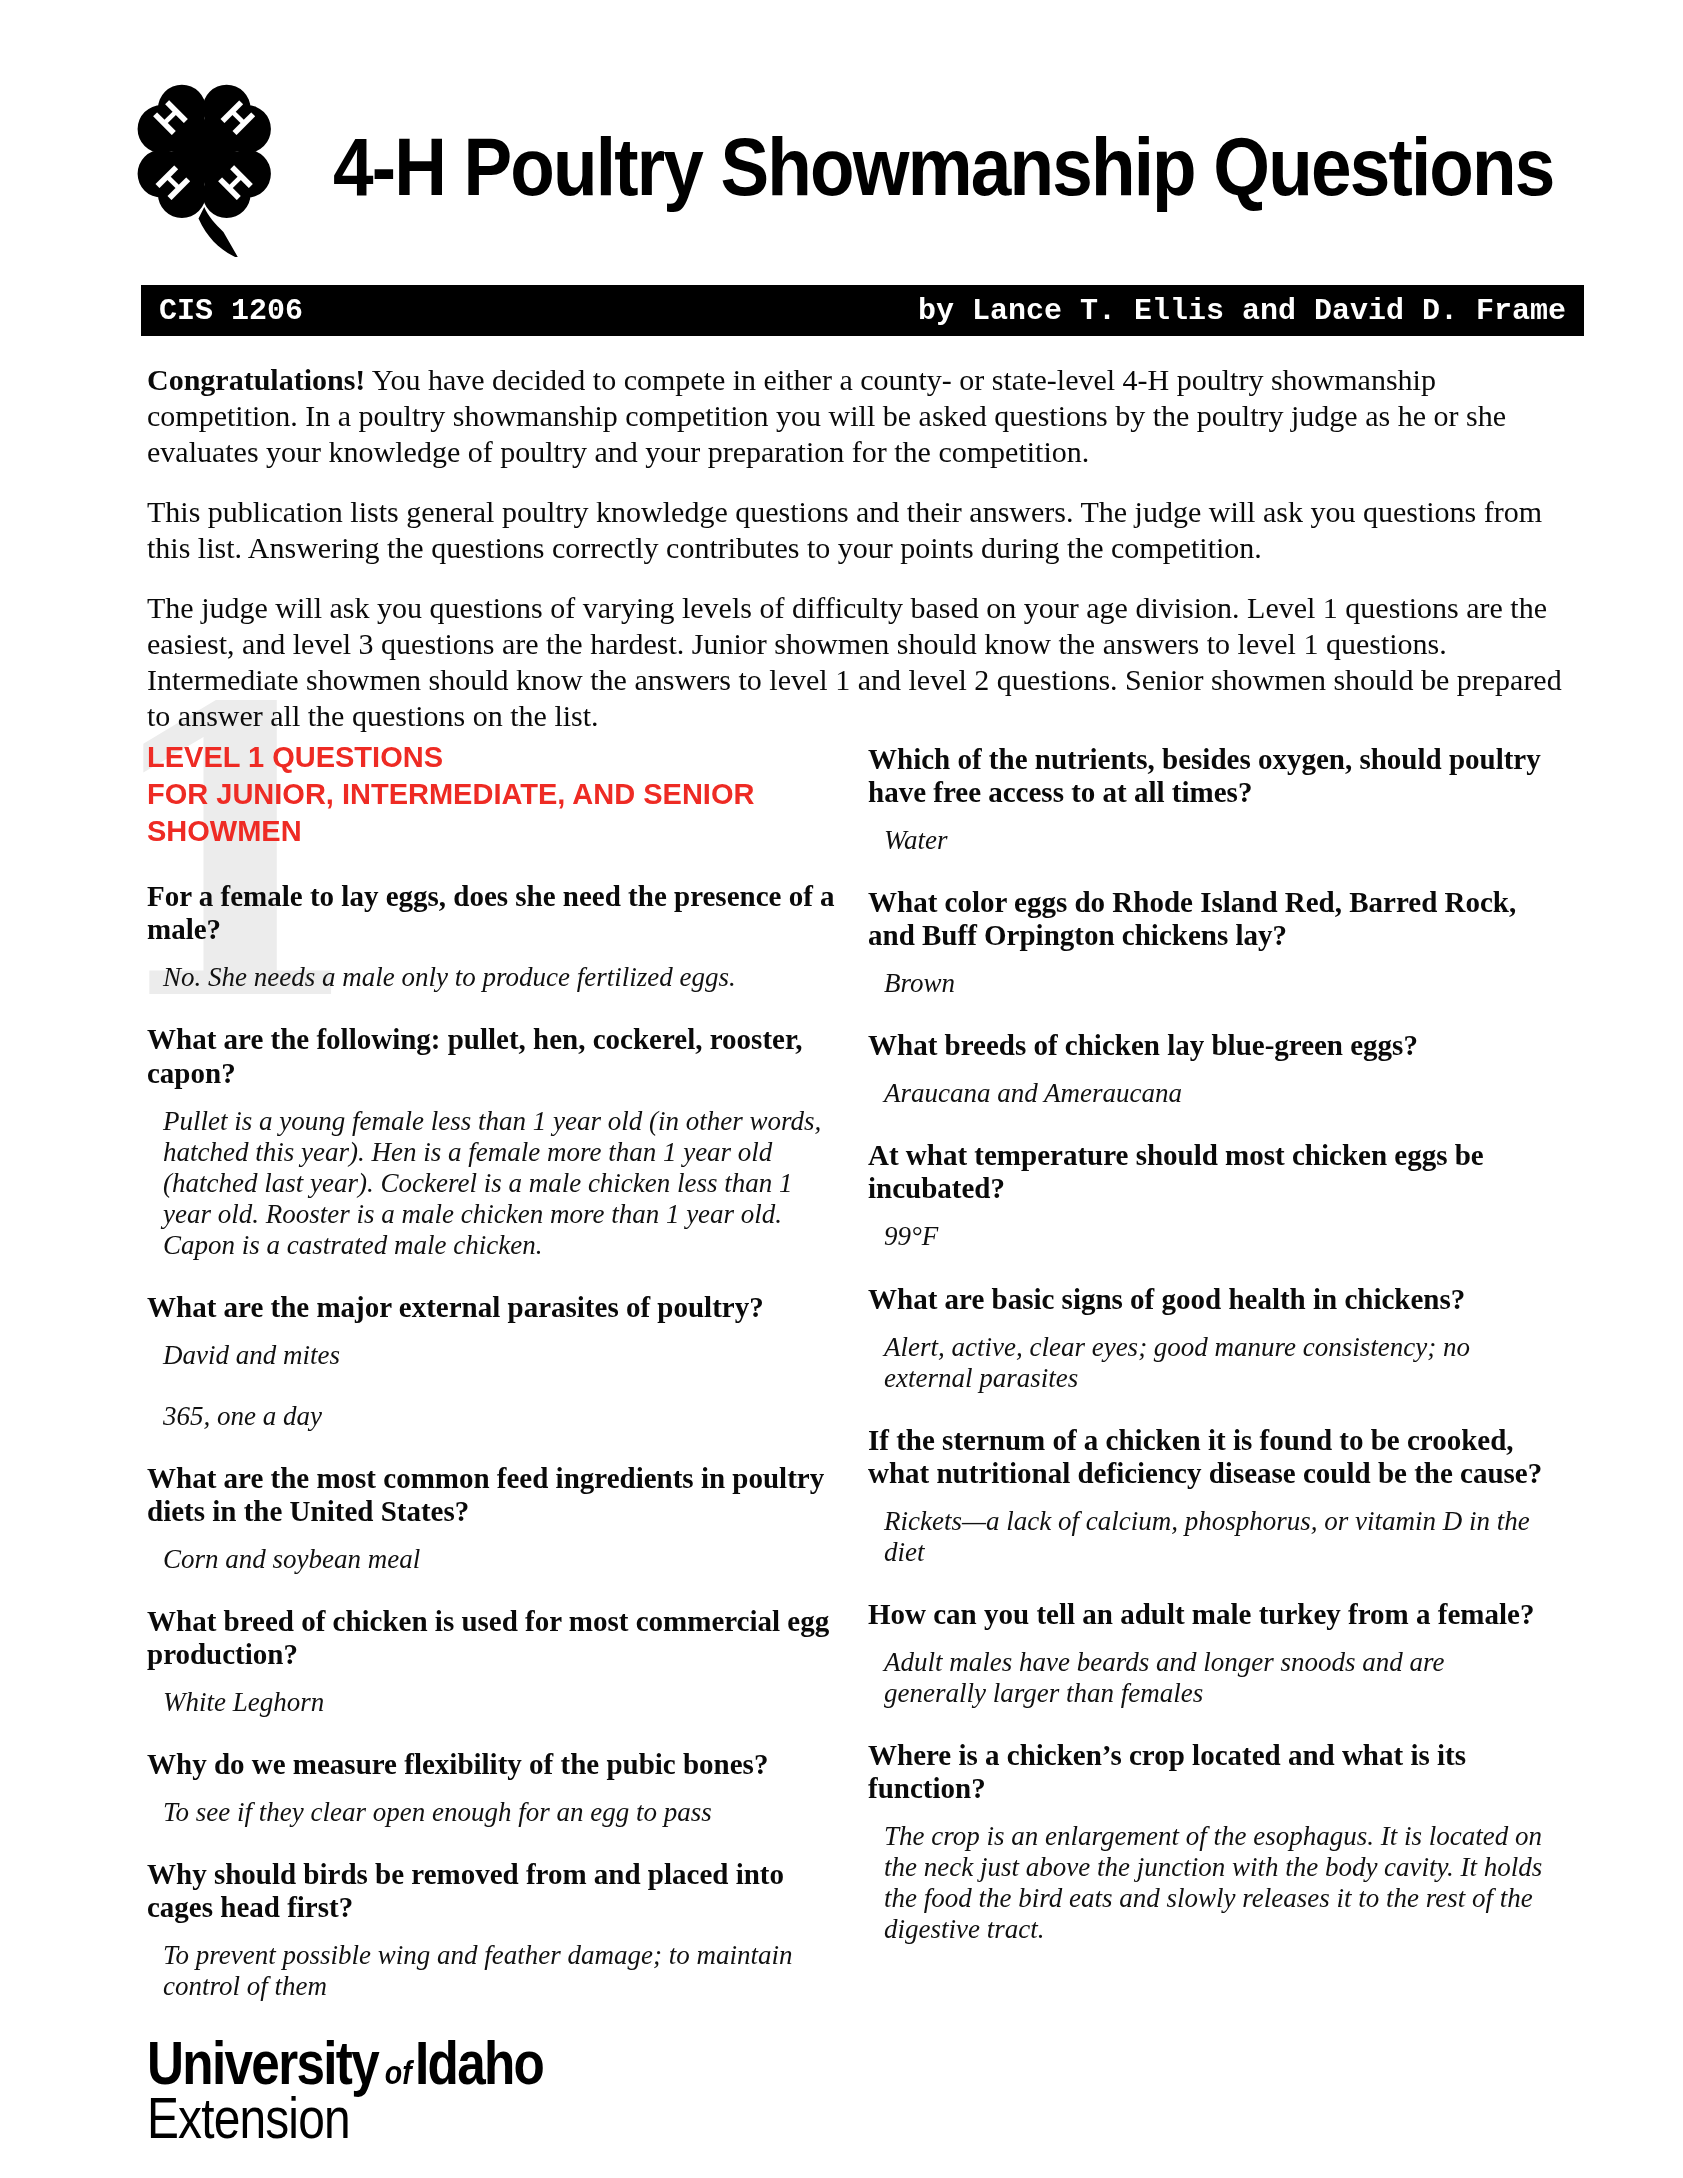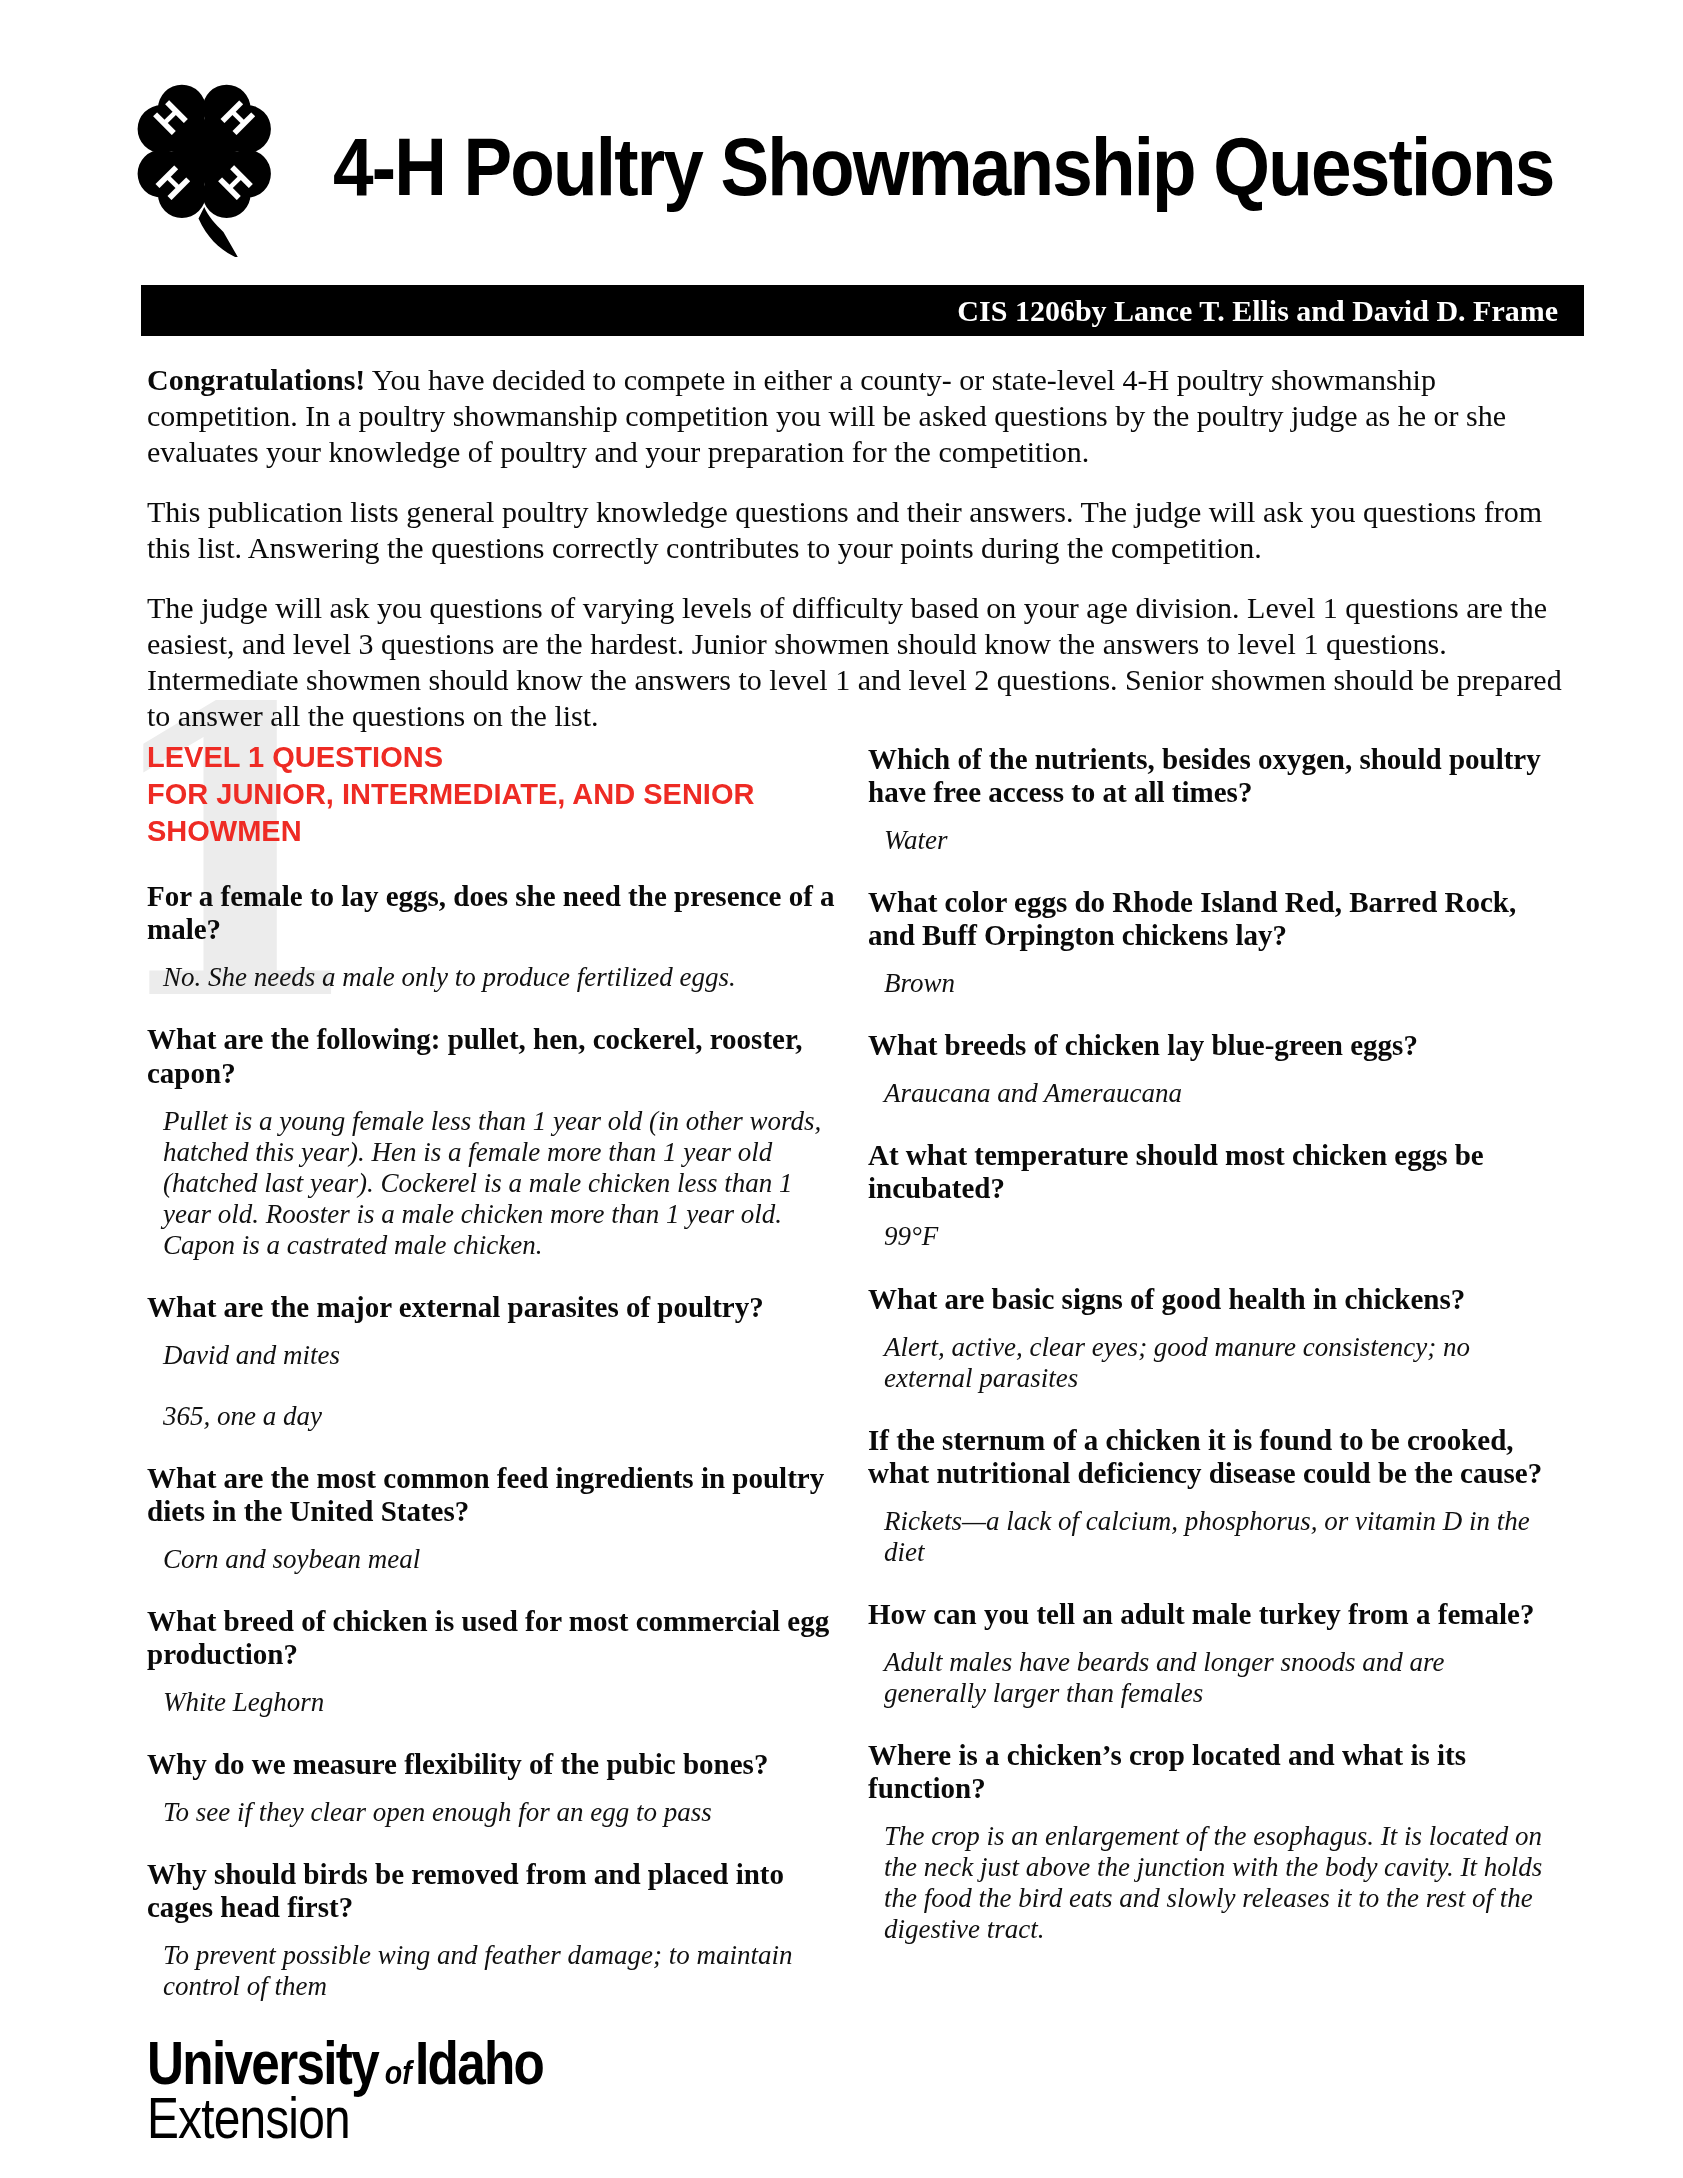--- a/index.html
+++ b/index.html
@@ -28,22 +28,22 @@
   .page-title{
     font-family:"Liberation Sans", sans-serif;font-weight:bold;
     font-size:81px;letter-spacing:-2px;line-height:1;white-space:nowrap;
     transform:scaleX(0.9);transform-origin:left center;margin:14px 0 0 2px;color:#000;
   }
 
   
   .titlebar{
     position:absolute;left:141px;top:285px;width:1443px;height:51px;z-index:2;
     background:var(--bar);color:#ffffff;box-sizing:border-box;
-    display:flex;justify-content:flex-end;align-items:center;
-    padding:0 26px;font-family:Liberation Serif, serif;font-size:30px;font-weight:bold;
+    display:flex;justify-content:space-between;align-items:center;
+    padding:0 18px;font-family:Liberation Mono, monospace;font-size:30px;font-weight:bold;
   }
 
   
   .intro{position:absolute;left:147px;top:362px;width:1438px;z-index:1;font-size:30px;line-height:1.2;}
   .intro p{margin:0 0 24px 0;}
 
   
   .columns{position:absolute;left:147px;top:739px;width:1438px;display:flex;gap:22px;z-index:1;}
   .col{width:699px;flex:0 0 auto;}
   .col-right{padding-top:4px;}

